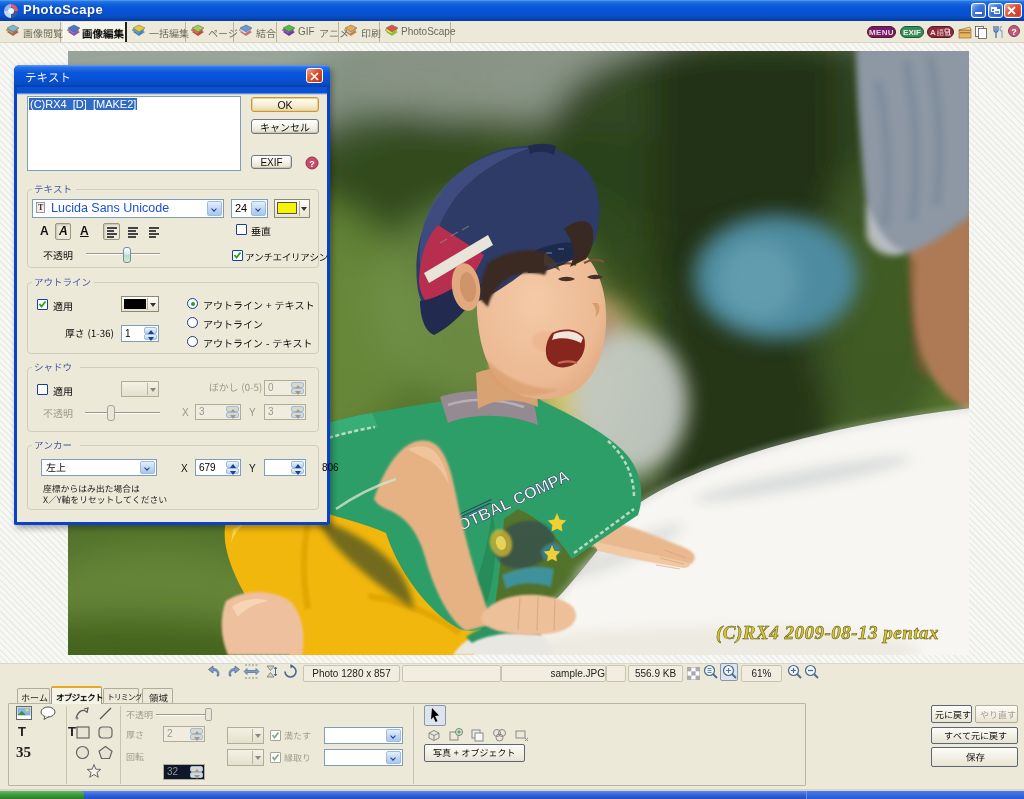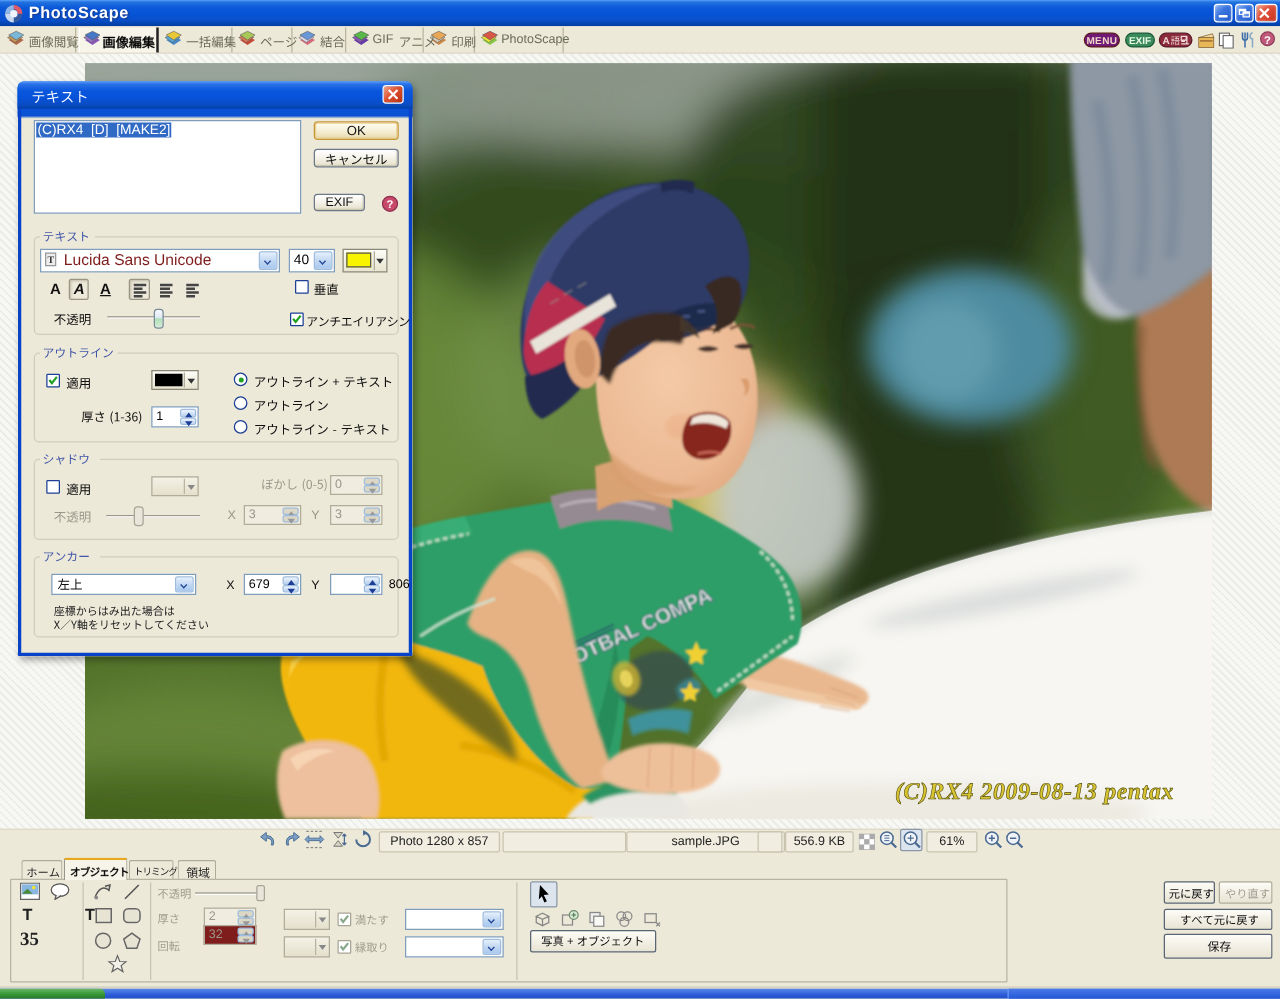--- a/index.html
+++ b/index.html
@@ -338,27 +338,27 @@
 <div class="gbox" style="left:27px;top:189px;width:292px;height:79px;"></div>
 <div class="glabel" style="left:32px;top:183px;width:44px;height:12px;"></div>
 <svg style="position:absolute;left:33px;top:182.5px;z-index:5;" width="40" height="13" viewBox="0 0 40 13">
     <path transform="translate(1,9.7)" fill="#4156a8" d="M2.0 -7.0Q2.2 -7.0 2.5 -7.0Q2.7 -7.0 2.9 -7.0Q3.1 -7.0 3.5 -7.0Q3.8 -7.0 4.3 -7.0Q4.8 -7.0 5.3 -7.0Q5.8 -7.0 6.2 -7.0Q6.6 -7.0 6.7 -7.0Q6.9 -7.0 7.2 -7.0Q7.4 -7.0 7.6 -7.0V-6.2Q7.4 -6.3 7.2 -6.3Q7.0 -6.3 6.7 -6.3Q6.6 -6.3 6.2 -6.3Q5.8 -6.3 5.3 -6.3Q4.8 -6.3 4.3 -6.3Q3.8 -6.3 3.5 -6.3Q3.1 -6.3 2.9 -6.3Q2.7 -6.3 2.5 -6.3Q2.2 -6.3 2.0 -6.2ZM0.9 -4.6Q1.1 -4.6 1.3 -4.6Q1.5 -4.6 1.7 -4.6Q1.9 -4.6 2.2 -4.6Q2.6 -4.6 3.1 -4.6Q3.6 -4.6 4.2 -4.6Q4.9 -4.6 5.5 -4.6Q6.1 -4.6 6.6 -4.6Q7.1 -4.6 7.5 -4.6Q7.8 -4.6 8.0 -4.6Q8.1 -4.6 8.3 -4.6Q8.5 -4.6 8.7 -4.6V-3.9Q8.5 -3.9 8.3 -3.9Q8.1 -3.9 8.0 -3.9Q7.8 -3.9 7.5 -3.9Q7.1 -3.9 6.6 -3.9Q6.1 -3.9 5.5 -3.9Q4.9 -3.9 4.2 -3.9Q3.6 -3.9 3.1 -3.9Q2.6 -3.9 2.2 -3.9Q1.9 -3.9 1.7 -3.9Q1.5 -3.9 1.3 -3.9Q1.1 -3.9 0.9 -3.9ZM5.4 -4.3Q5.4 -3.4 5.2 -2.6Q5.1 -1.9 4.8 -1.3Q4.6 -1.0 4.3 -0.6Q4.1 -0.3 3.7 -0.0Q3.3 0.2 2.9 0.5L2.2 -0.1Q2.8 -0.3 3.3 -0.7Q3.8 -1.1 4.0 -1.5Q4.4 -2.1 4.5 -2.8Q4.6 -3.5 4.6 -4.3Z M13.2 -6.7Q13.2 -6.9 13.1 -7.1Q13.1 -7.2 13.0 -7.4L13.9 -7.5Q13.9 -7.4 13.9 -7.2Q14.0 -7.0 14.0 -6.9Q14.0 -6.8 14.1 -6.4Q14.1 -6.1 14.2 -5.5Q14.3 -5.0 14.5 -4.4Q14.6 -3.8 14.7 -3.2Q14.8 -2.6 14.9 -2.0Q15.0 -1.5 15.1 -1.1Q15.2 -0.7 15.2 -0.6Q15.3 -0.4 15.3 -0.2Q15.4 0.1 15.5 0.3L14.6 0.4Q14.6 0.2 14.5 -0.0Q14.5 -0.3 14.4 -0.5Q14.4 -0.6 14.4 -1.0Q14.3 -1.3 14.2 -1.9Q14.1 -2.4 14.0 -3.0Q13.8 -3.6 13.7 -4.2Q13.6 -4.8 13.5 -5.4Q13.4 -5.9 13.3 -6.3Q13.2 -6.6 13.2 -6.7ZM10.5 -5.3Q10.7 -5.4 10.9 -5.4Q11.1 -5.4 11.3 -5.4Q11.6 -5.4 11.9 -5.5Q12.3 -5.5 12.8 -5.6Q13.3 -5.7 13.8 -5.8Q14.4 -5.9 14.9 -5.9Q15.4 -6.0 15.8 -6.1Q16.1 -6.2 16.4 -6.2Q16.6 -6.2 16.8 -6.3Q16.9 -6.3 17.1 -6.4L17.2 -5.6Q17.1 -5.5 16.9 -5.5Q16.7 -5.5 16.5 -5.5Q16.3 -5.4 15.9 -5.4Q15.5 -5.3 15.0 -5.2Q14.5 -5.1 13.9 -5.1Q13.4 -5.0 12.9 -4.9Q12.4 -4.8 12.1 -4.8Q11.7 -4.7 11.5 -4.7Q11.3 -4.6 11.1 -4.6Q10.9 -4.6 10.7 -4.5ZM10.5 -2.6Q10.7 -2.6 10.9 -2.6Q11.2 -2.7 11.4 -2.7Q11.6 -2.7 12.0 -2.8Q12.5 -2.9 13.0 -2.9Q13.6 -3.0 14.2 -3.1Q14.7 -3.2 15.3 -3.3Q15.8 -3.4 16.3 -3.5Q16.8 -3.6 17.0 -3.6Q17.3 -3.7 17.5 -3.7Q17.7 -3.8 17.9 -3.8L18.0 -3.0Q17.9 -3.0 17.7 -3.0Q17.4 -2.9 17.2 -2.9Q16.9 -2.8 16.4 -2.8Q15.9 -2.7 15.4 -2.6Q14.8 -2.5 14.2 -2.4Q13.7 -2.3 13.1 -2.2Q12.6 -2.1 12.2 -2.1Q11.8 -2.0 11.5 -1.9Q11.2 -1.9 11.0 -1.9Q10.8 -1.8 10.7 -1.8Z M26.6 -6.4Q26.6 -6.3 26.5 -6.2Q26.4 -6.0 26.4 -5.9Q26.2 -5.5 25.9 -4.9Q25.6 -4.3 25.2 -3.8Q24.9 -3.2 24.5 -2.8Q23.9 -2.2 23.3 -1.6Q22.7 -1.1 22.0 -0.6Q21.3 -0.1 20.6 0.2L19.9 -0.4Q20.7 -0.7 21.4 -1.2Q22.1 -1.6 22.8 -2.2Q23.4 -2.7 23.9 -3.2Q24.2 -3.6 24.5 -4.1Q24.8 -4.5 25.1 -5.0Q25.3 -5.5 25.4 -5.9Q25.4 -5.9 25.1 -5.9Q24.8 -5.9 24.4 -5.9Q24.0 -5.9 23.6 -5.9Q23.2 -5.9 22.8 -5.9Q22.4 -5.9 22.1 -5.9Q21.8 -5.9 21.7 -5.9Q21.6 -5.9 21.4 -5.9Q21.2 -5.9 21.0 -5.9Q20.8 -5.9 20.8 -5.8V-6.7Q20.8 -6.7 21.0 -6.7Q21.2 -6.7 21.4 -6.7Q21.6 -6.6 21.7 -6.6Q21.8 -6.6 22.1 -6.6Q22.4 -6.6 22.8 -6.6Q23.2 -6.6 23.6 -6.6Q24.0 -6.6 24.4 -6.6Q24.8 -6.6 25.0 -6.6Q25.3 -6.6 25.4 -6.6Q25.6 -6.6 25.8 -6.7Q26.0 -6.7 26.1 -6.7ZM24.6 -3.3Q25.0 -3.0 25.4 -2.6Q25.8 -2.2 26.2 -1.8Q26.6 -1.4 27.0 -1.0Q27.3 -0.6 27.5 -0.3L26.9 0.3Q26.5 -0.2 26.1 -0.7Q25.6 -1.3 25.1 -1.8Q24.6 -2.3 24.1 -2.8Z M31.7 -0.8Q31.7 -1.0 31.7 -1.4Q31.7 -1.8 31.7 -2.3Q31.7 -2.9 31.7 -3.5Q31.7 -4.1 31.7 -4.7Q31.7 -5.3 31.7 -5.7Q31.7 -6.2 31.7 -6.4Q31.7 -6.6 31.7 -6.8Q31.7 -7.1 31.6 -7.4H32.6Q32.5 -7.1 32.5 -6.9Q32.5 -6.6 32.5 -6.4Q32.5 -6.0 32.5 -5.5Q32.5 -5.0 32.5 -4.4Q32.5 -3.8 32.5 -3.2Q32.5 -2.6 32.5 -2.1Q32.5 -1.6 32.5 -1.3Q32.5 -0.9 32.5 -0.8Q32.5 -0.7 32.5 -0.5Q32.5 -0.3 32.5 -0.1Q32.5 0.1 32.6 0.3H31.6Q31.7 0.1 31.7 -0.3Q31.7 -0.6 31.7 -0.8ZM32.3 -4.9Q32.8 -4.7 33.4 -4.5Q33.9 -4.3 34.5 -4.1Q35.1 -3.9 35.6 -3.7Q36.2 -3.4 36.5 -3.2L36.2 -2.4Q35.8 -2.7 35.3 -2.9Q34.8 -3.1 34.3 -3.3Q33.7 -3.6 33.2 -3.7Q32.7 -3.9 32.3 -4.0Z"></path>
   </svg>
 <div class="combo" style="left:32px;top:199px;width:192px;height:19px;">
 <div class="cbtn">
       <div class="chv" style="top:5px;"></div>
     </div>
 <div style="position:absolute;left:3px;top:2px;font-size:8px;font-weight:bold;color:#333;border:1px solid #999;padding:0 1px;background:#eee;font-family:'Liberation Serif',serif;">T</div>
-<div style="position:absolute;left:18px;top:1px;font-size:12.5px;color:#7f1d1d;">Lucida Sans Unicode</div>
+<div style="position:absolute;left:18px;top:1px;font-size:12.5px;color:#1d4ed8;">Lucida Sans Unicode</div>
   </div>
 <div class="combo" style="left:231px;top:199px;width:37px;height:19px;">
 <div class="cbtn">
       <div class="chv" style="top:5px;"></div>
     </div>
-<div style="position:absolute;left:3px;top:2px;font-size:11px;">40</div>
+<div style="position:absolute;left:3px;top:2px;font-size:11px;">24</div>
   </div>
 <div class="abs" style="left:274px;top:199px;width:36px;height:19px;border:1px solid #8a8878;background:linear-gradient(180deg,#fdfdf8,#e8e4d0);">
 <div style="position:absolute;left:2px;top:2px;width:20px;height:12px;background:#f8f400;border:1px solid #555;"></div>
 <div style="position:absolute;right:1px;top:1px;width:9px;height:15px;border-left:1px solid #b0aa98;">
       <div class="arr" style="left:1px;top:6px;border-top-color:#333;"></div>
     </div>
   </div>
 <div class="abs" style="left:36px;top:223px;width:16px;height:17px;border-radius:2px;border:1px solid transparent;background:transparent;">
     <div style="position:absolute;left:3px;top:0px;font-size:12px;font-weight:bold;color:#111;">A</div>
   </div>
@@ -527,21 +527,21 @@
       <div class="spb">
         <div class="ua"></div>
       </div>
       <div class="spb">
         <div class="da"></div>
       </div>
     </div>
   </div>
 <div class="abs" style="left:249px;top:463px;font-size:10px;color:#111;">Y</div>
 <div class="spin" style="left:264px;top:459px;width:42px;height:17px;">
-    <div style="position:absolute;left:10px;top:2px;margin-left:36px;">806</div>
+    <div style="position:absolute;left:21px;top:2px;margin-left:36px;">806</div>
 <div class="spbtns">
       <div class="spb">
         <div class="ua"></div>
       </div>
       <div class="spb">
         <div class="da"></div>
       </div>
     </div>
   </div>
 <svg style="position:absolute;left:42px;top:483px;z-index:5;" width="98" height="12" viewBox="0 0 98 12">
@@ -564,21 +564,21 @@
 <svg class="abs" style="left:263px;top:664px" width="15" height="15" viewBox="0 0 15 15">
     <path d="M4 2 h7 l-3.5 4.5 Z M4 13 h7 l-3.5 -4.5 Z" fill="#d8d4c4" stroke="#777" stroke-width="0.8"></path>
     <path d="M12.5 3 v9 M12.5 3 l-1.5 2 M12.5 3 l1.5 2 M12.5 12 l-1.5 -2 M12.5 12 l1.5 -2" stroke="#4a6a92" stroke-width="1"></path>
   </svg>
 <svg class="abs" style="left:283px;top:664px" width="15" height="15" viewBox="0 0 15 15">
     <path d="M7.5 2 A5.5 5.5 0 1 1 2 7.5" fill="none" stroke="#4a6a92" stroke-width="1.6"></path>
     <path d="M7.5 0 L11 2.2 L7.5 4.5 Z" fill="#4a6a92"></path>
   </svg>
 <div class="sbox" style="left:303px;width:97px;">Photo 1280 x 857</div>
 <div class="sbox" style="left:402px;width:99px;"></div>
-<div class="sbox" style="left:501px;width:127px;">sample.JPG</div>
+<div class="sbox" style="left:501px;width:105px;text-align:right;">sample.JPG</div>
 <div class="sbox" style="left:606px;width:20px;"></div>
 <div class="sbox" style="left:628px;width:55px;">556.9 KB</div>
 <svg class="abs" style="left:687px;top:667px" width="13" height="13">
     <rect width="13" height="13" fill="#fff" stroke="#999" stroke-width="1"></rect>
     <rect x="0" y="0" width="4.3" height="4.3" fill="#aaa"></rect>
     <rect x="8.6" y="0" width="4.3" height="4.3" fill="#aaa"></rect>
     <rect x="4.3" y="4.3" width="4.3" height="4.3" fill="#aaa"></rect>
     <rect x="0" y="8.6" width="4.3" height="4.3" fill="#aaa"></rect>
     <rect x="8.6" y="8.6" width="4.3" height="4.3" fill="#aaa"></rect>
   </svg>
@@ -674,21 +674,21 @@
         <div class="ua" style="border-bottom-color:#999"></div>
       </div>
       <div class="spb" style="background:#ddd8c6">
         <div class="da" style="border-top-color:#999"></div>
       </div>
     </div>
   </div>
 <svg style="position:absolute;left:125px;top:751px;z-index:5;" width="20" height="13" viewBox="0 0 20 13">
     <path transform="translate(1,9.2)" fill="#a09c8e" d="M3.4 -4.5V-2.4H5.6V-4.5ZM2.7 -5.1H6.2V-1.8H2.7ZM0.7 -7.2H8.3V0.7H7.6V-6.5H1.4V0.7H0.7ZM1.1 -0.4H8.0V0.2H1.1Z M13.8 -6.8H17.3V-6.2H13.8ZM13.4 -4.3H17.6V-3.6H13.4ZM14.7 -3.9 15.4 -3.8Q15.3 -3.3 15.2 -2.8Q15.1 -2.3 15.0 -1.8Q14.8 -1.3 14.7 -0.8Q14.6 -0.3 14.5 0.0L13.9 -0.1Q14.0 -0.5 14.1 -1.0Q14.2 -1.4 14.3 -2.0Q14.4 -2.5 14.5 -3.0Q14.6 -3.5 14.7 -3.9ZM13.2 -0.2Q13.7 -0.2 14.3 -0.3Q15.0 -0.3 15.7 -0.4Q16.5 -0.5 17.2 -0.5V0.1Q16.5 0.2 15.8 0.2Q15.1 0.3 14.5 0.3Q13.8 0.4 13.3 0.4ZM16.0 -2.1 16.6 -2.4Q16.8 -1.9 17.0 -1.4Q17.3 -0.9 17.4 -0.4Q17.6 0.1 17.7 0.5L17.1 0.7Q17.0 0.3 16.8 -0.2Q16.7 -0.7 16.4 -1.2Q16.2 -1.7 16.0 -2.1ZM9.5 -6.6H13.3V-6.0H9.5ZM9.4 -1.4H13.5V-0.8H9.4ZM11.1 -7.6H11.7V-5.1H11.1ZM11.2 -5.1H11.7V-2.5H11.7V0.7H11.1V-2.5H11.2ZM10.3 -3.5V-2.7H12.6V-3.5ZM10.3 -4.8V-4.0H12.6V-4.8ZM9.7 -5.3H13.2V-2.2H9.7Z"></path>
   </svg>
-<div class="spin" style="left:163px;top:740px;width:42px;height:16px;border-color:#b0ac9a;background:#7f1d1d;z-index:3;text-decoration:underline;">
+<div class="spin" style="left:163px;top:764px;width:42px;height:16px;border-color:#b0ac9a;background:#0f172a;z-index:3;text-decoration:underline;">
     <div style="position:absolute;left:3px;top:1px;color:#9a968a;">32</div>
     <div class="spbtns">
       <div class="spb" style="background:#ddd8c6">
         <div class="ua" style="border-bottom-color:#999"></div>
       </div>
       <div class="spb" style="background:#ddd8c6">
         <div class="da" style="border-top-color:#999"></div>
       </div>
     </div>
   </div>

